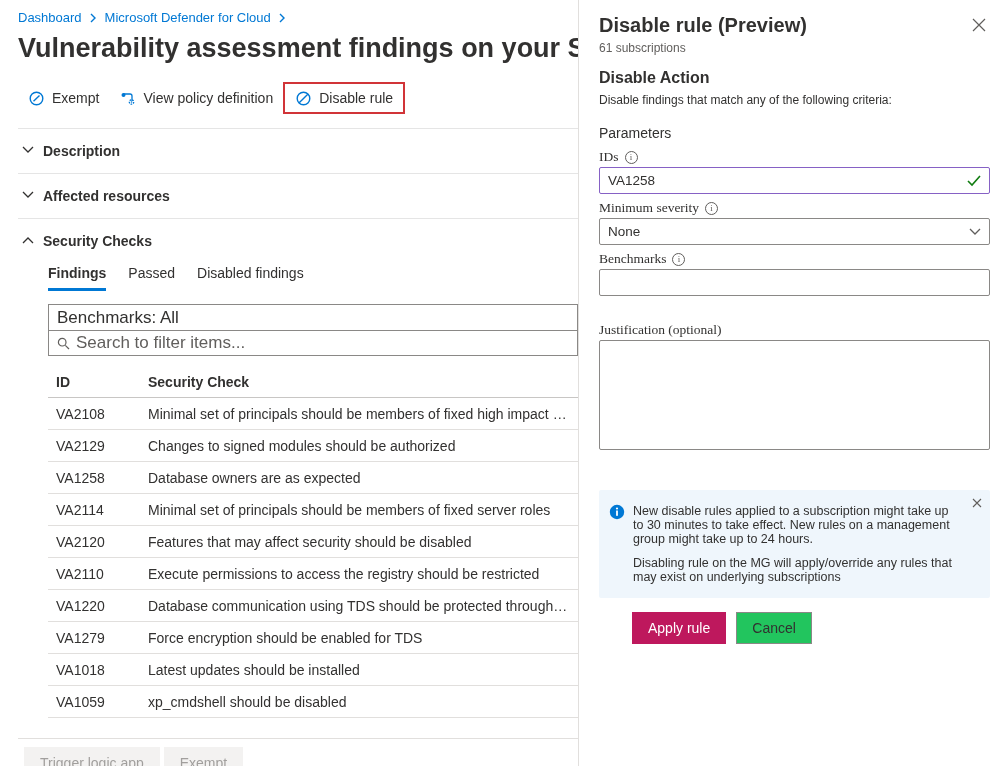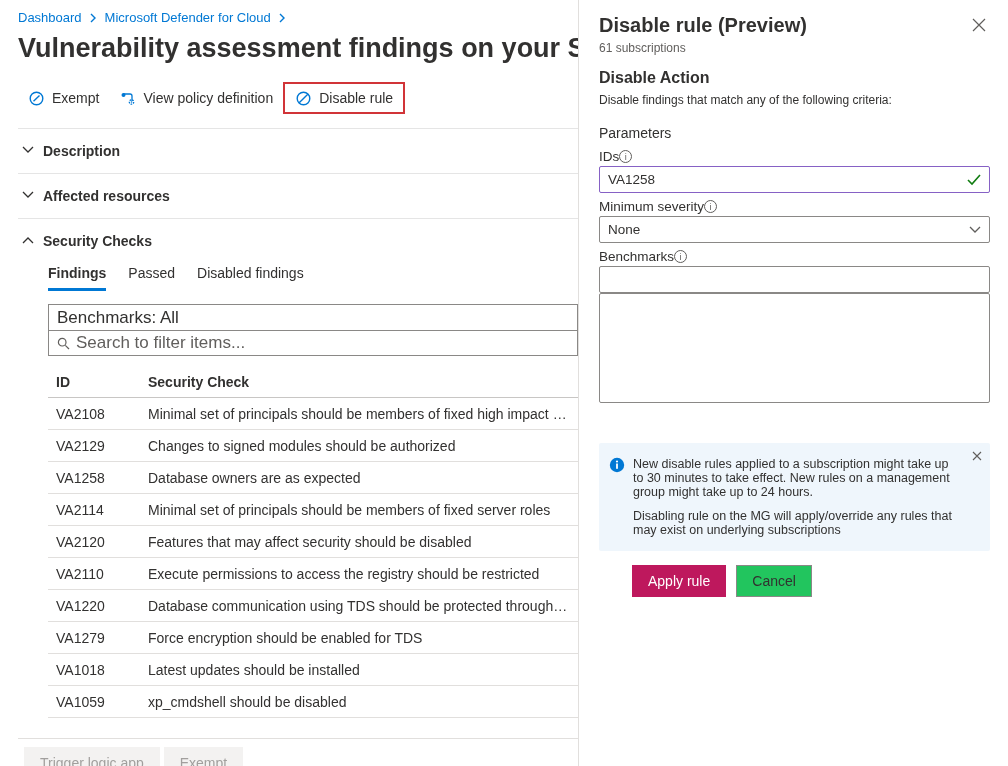--- a/index.html
+++ b/index.html
@@ -55,21 +55,21 @@
 
   
   .panel-inner { padding:14px 18px 0 20px; flex:1; overflow:auto; }
   .panel-top { display:flex; justify-content:space-between; align-items:flex-start;}
   .panel-title { font-size:20px; font-weight:600; margin:0; }
   .panel-sub { font-size:12px; color:#605e5c; margin-top:4px; }
   .close-x { font-size:15px; color:#605e5c; cursor:pointer; padding:4px; }
   .sect-h { font-size:16px; font-weight:600; margin:14px 0 6px 0;}
   .sect-desc { font-size:12px; color:#323130; }
   .param-h { font-size:14px; margin:18px 0 8px 0; font-weight:400;}
-  .field-label { display:flex; align-items:center; font-size:13.5px; margin-top:6px; margin-bottom:2px; color:#323130;}
+  .field-label { display:flex; align-items:center; gap:6px; font-size:13.5px; margin-top:6px; margin-bottom:2px; color:#323130;font-family:Liberation Serif, serif;}
   .info-ico { width:13px; height:13px; border:1px solid #605e5c; border-radius:50%; display:inline-flex; align-items:center; justify-content:center; font-size:9px; color:#605e5c; }
   .input-box { width:100%; border:1px solid #8a8886; height:27px; display:flex; align-items:center; padding:0 8px; font-size:13.5px; color:#323130; border-radius:2px; position:relative;}
   .input-box.valid { border:1px solid #8661c5; }
   .input-box .drop { margin-left:auto; color:#605e5c; }
   .input-box .check { margin-left:auto; color:#107c10; }
   .textarea {
     width:100%; height:110px; border:1px solid #8a8886; border-radius:2px; resize:none;
   }
   .infobox { background:#eff6fc; padding:14px 28px 14px 14px; font-size:12.5px; color:#323130; position:relative; margin-top:37px; border-radius:2px;}
   .infobox .ii { position:absolute; left:10px; top:14px;}
@@ -288,20 +288,21 @@
       </div>
 
       <div class="field-label">
         <span>Benchmarks</span>
         <span class="info-ico">i</span>
       </div>
       <div class="input-box">
         <span></span>
       </div>
 
+      <div class="field-label" style="margin-top:26px;">Justification (optional)</div>
       <textarea class="textarea" style=""></textarea>
 
       <div class="infobox">
         <span class="ii">
           <svg width="16" height="16" viewBox="0 0 16 16">
               <circle cx="8" cy="8" r="7.2" fill="#0078d4"></circle>
               <circle cx="8" cy="4.5" r="1.1" fill="#fff"></circle>
               <rect x="7.1" y="6.5" width="1.8" height="5.3" fill="#fff"></rect>
             </svg>
         </span>

